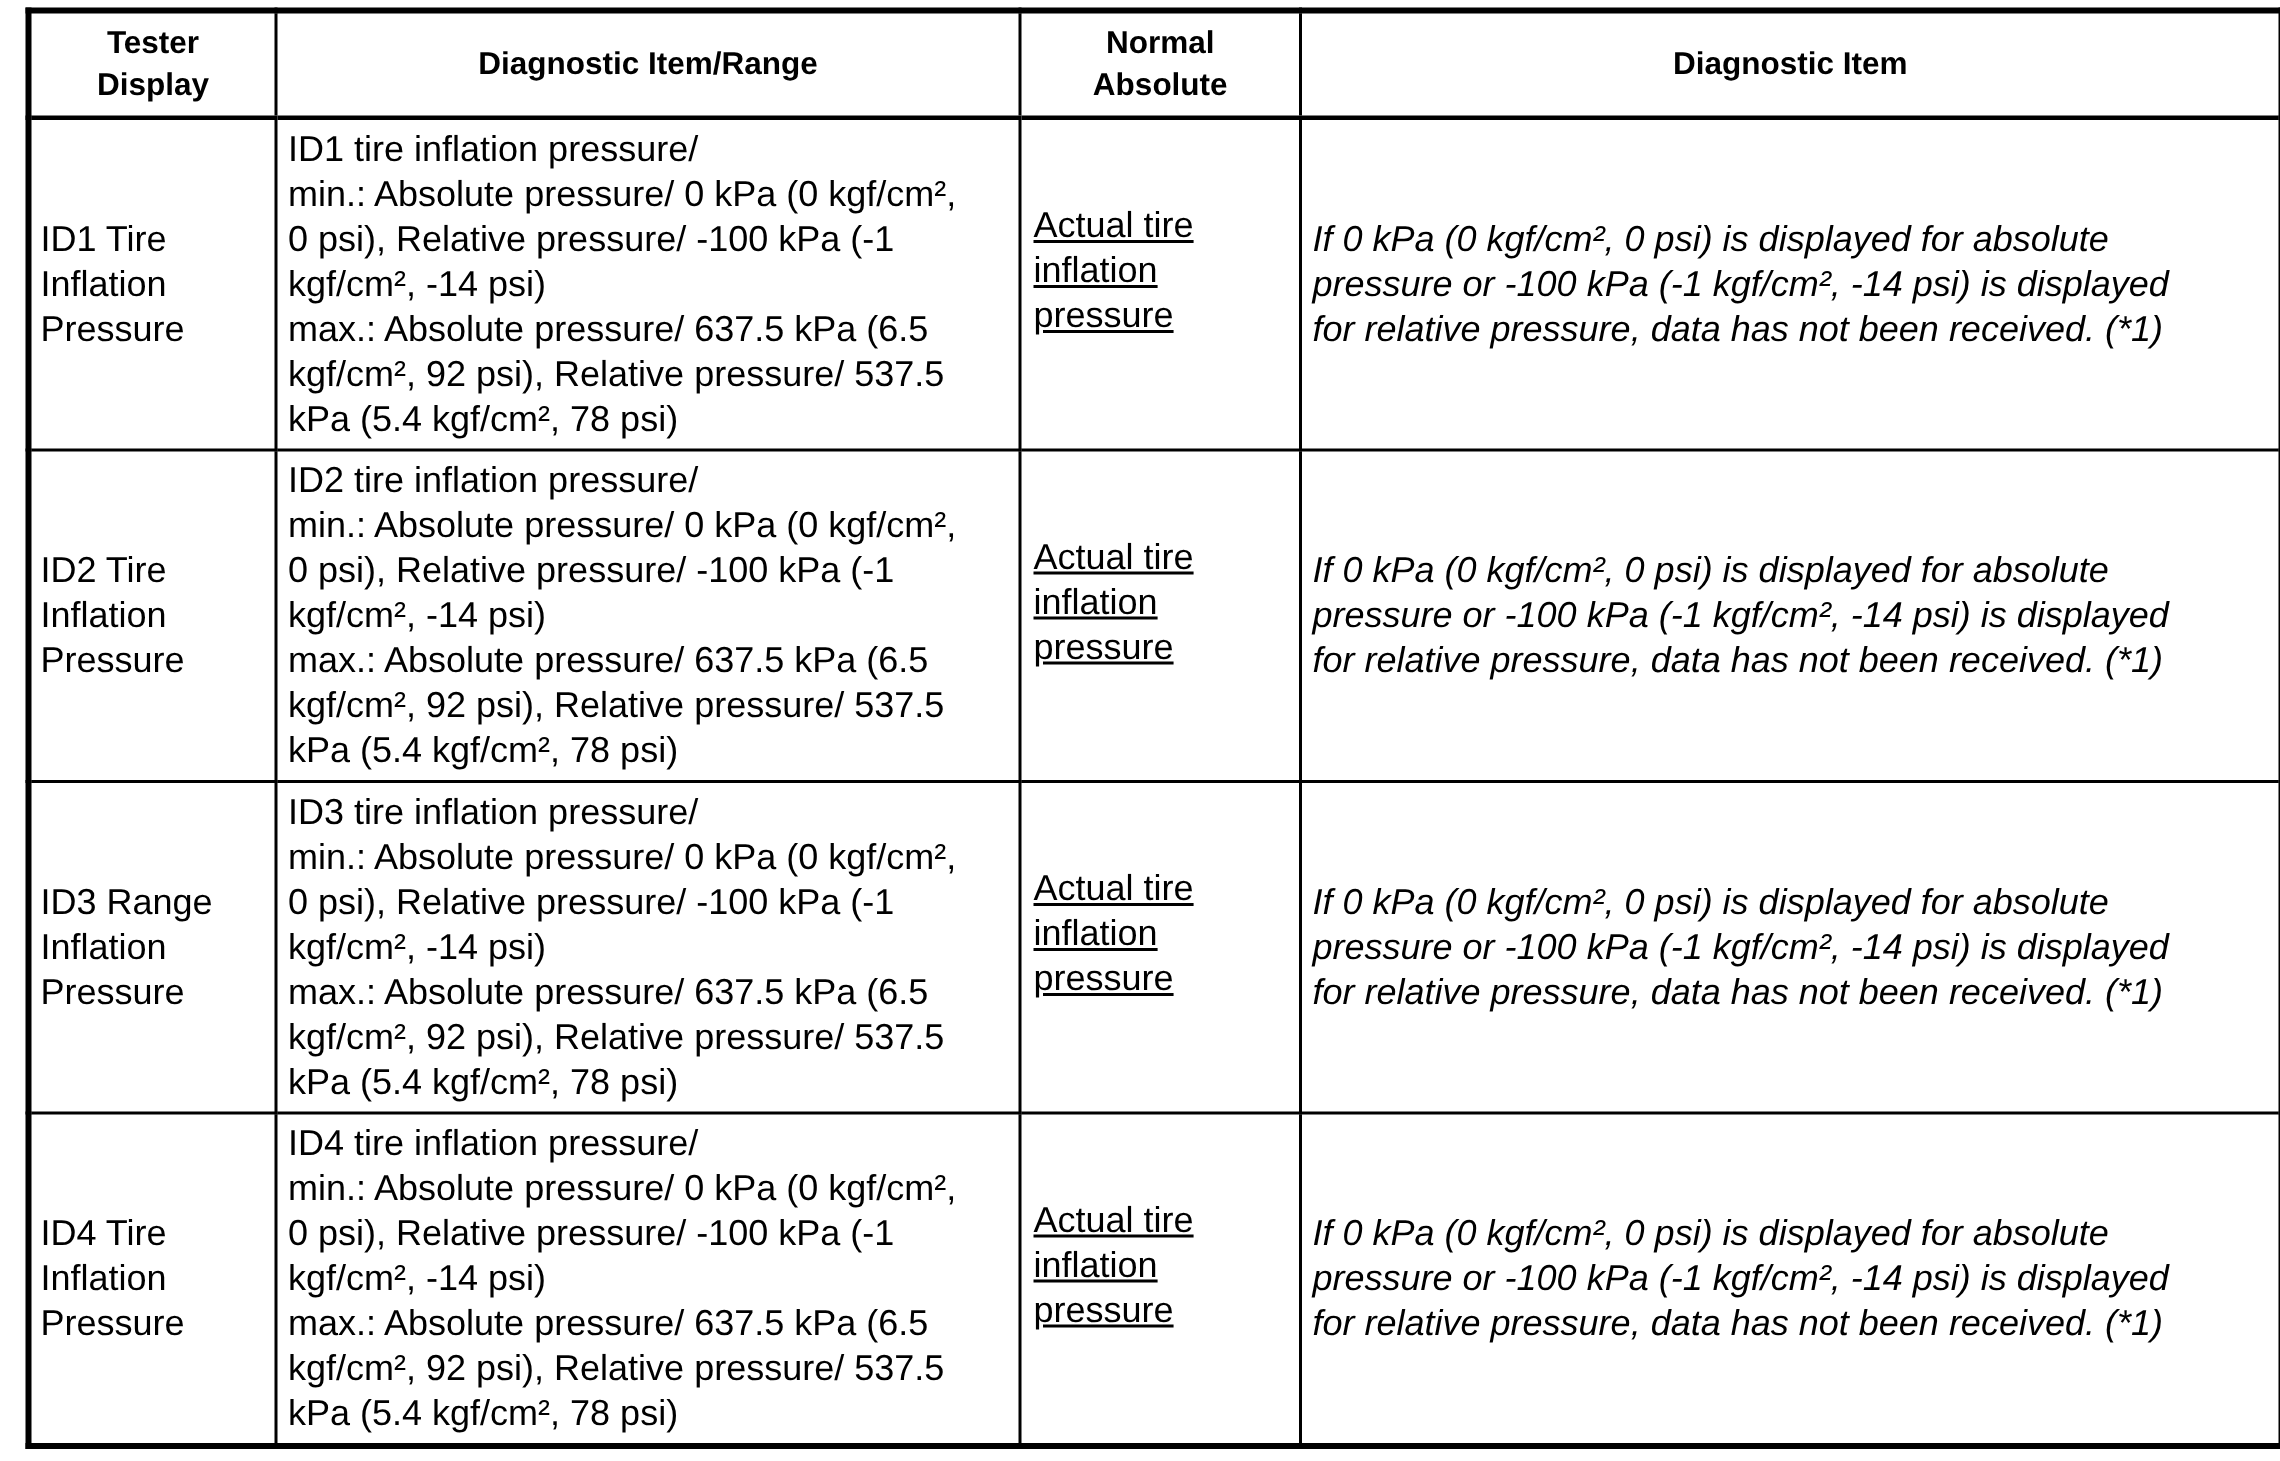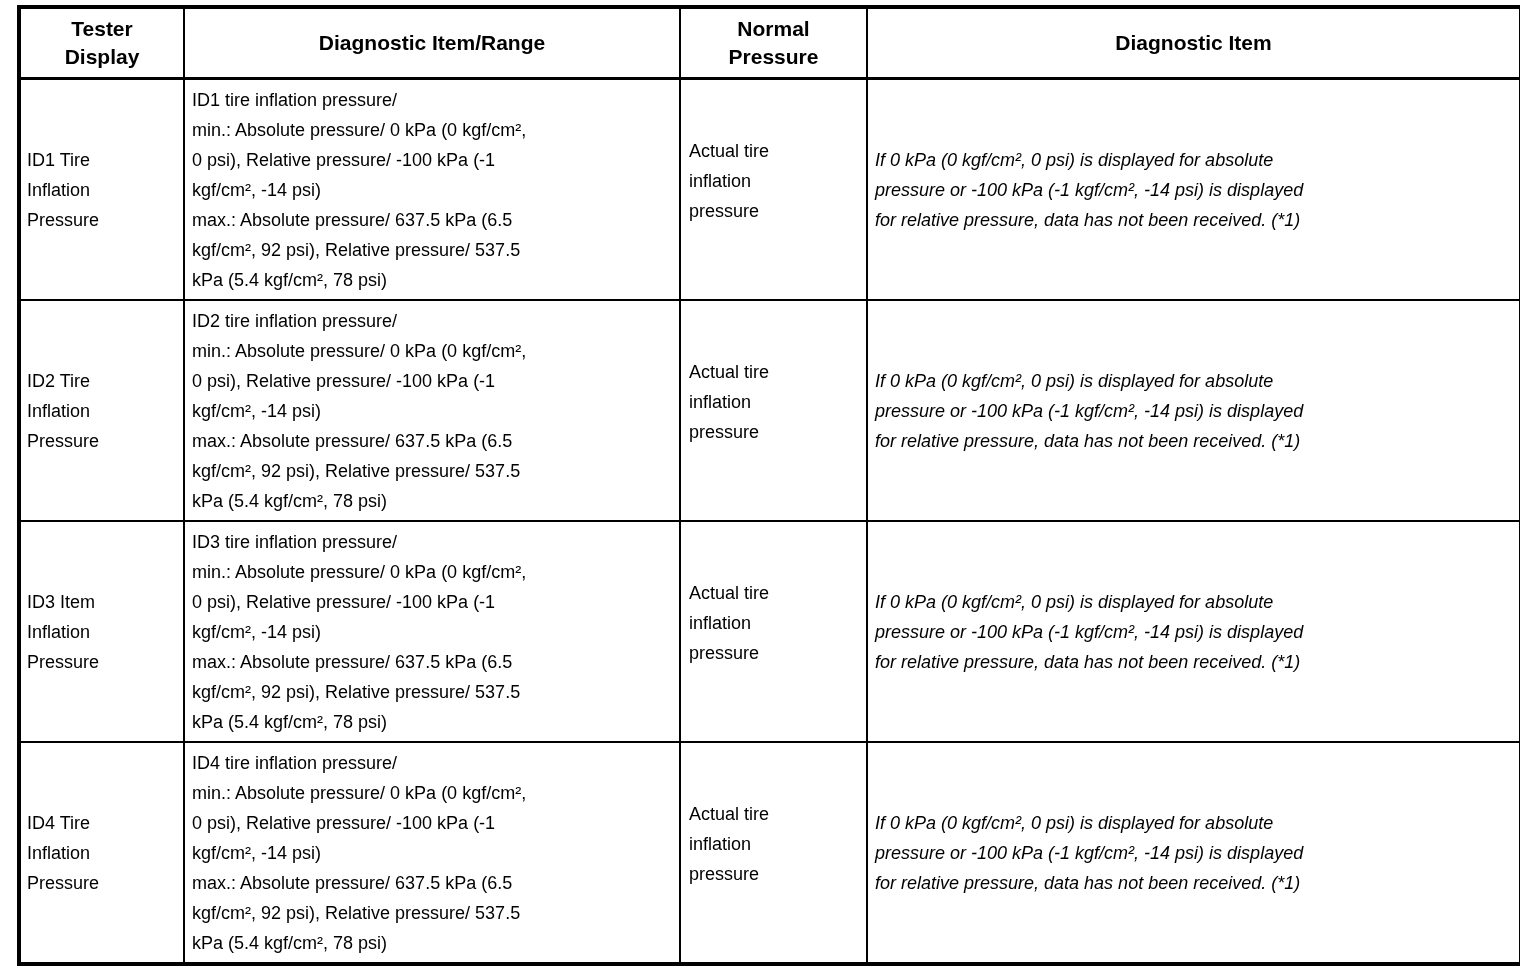--- a/index.html
+++ b/index.html
@@ -37,35 +37,36 @@
     text-align: center;
     vertical-align: middle;
     height: 64px;
     line-height: 28px;
     padding: 2px;
   }
   table.diag tbody tr {
     height: 218px;
   }
   table.diag td {
-    font-size: 18px;
+    font-size: 24px;
     line-height: 30px;
   }
   td.c-tester {
     vertical-align: middle;
     padding: 2px 4px 2px 6px;
   }
   td.c-meas {
     vertical-align: top;
     padding: 5px 4px 4px 7px;
     line-height: 30.5px;
   }
   td.c-normal {
     vertical-align: middle;
     padding: 2px 4px 20px 8px;
+    text-decoration: underline;
   }
   td.c-diag {
     vertical-align: middle;
     padding: 2px 6px 2px 7px;
     line-height: 30.5px;
     font-style: italic;
   }
 </style>
 </head>
 <body>
@@ -76,21 +77,21 @@
     <col style="width:496px">
     <col style="width:187px">
     <col style="width:654px">
   </colgroup>
   <thead>
     <tr>
       <th>Tester
 Display</th>
       <th>Diagnostic Item/Range</th>
       <th>Normal
-Pressure</th>
+Absolute</th>
       <th>Diagnostic Item</th>
     </tr>
   </thead>
   <tbody>
     <tr>
       <td class="c-tester">ID1 Tire
 Inflation
 Pressure</td>
       <td class="c-meas">ID1 tire inflation pressure/
 min.: Absolute pressure/ 0 kPa (0 kgf/cm²,
@@ -118,21 +119,21 @@
 kgf/cm², 92 psi), Relative pressure/ 537.5
 kPa (5.4 kgf/cm², 78 psi)</td>
       <td class="c-normal">Actual tire
 inflation
 pressure</td>
       <td class="c-diag">If 0 kPa (0 kgf/cm², 0 psi) is displayed for absolute
 pressure or -100 kPa (-1 kgf/cm², -14 psi) is displayed
 for relative pressure, data has not been received. (*1)</td>
     </tr>
     <tr>
-      <td class="c-tester">ID3 Item
+      <td class="c-tester">ID3 Range
 Inflation
 Pressure</td>
       <td class="c-meas">ID3 tire inflation pressure/
 min.: Absolute pressure/ 0 kPa (0 kgf/cm²,
 0 psi), Relative pressure/ -100 kPa (-1
 kgf/cm², -14 psi)
 max.: Absolute pressure/ 637.5 kPa (6.5
 kgf/cm², 92 psi), Relative pressure/ 537.5
 kPa (5.4 kgf/cm², 78 psi)</td>
       <td class="c-normal">Actual tire

